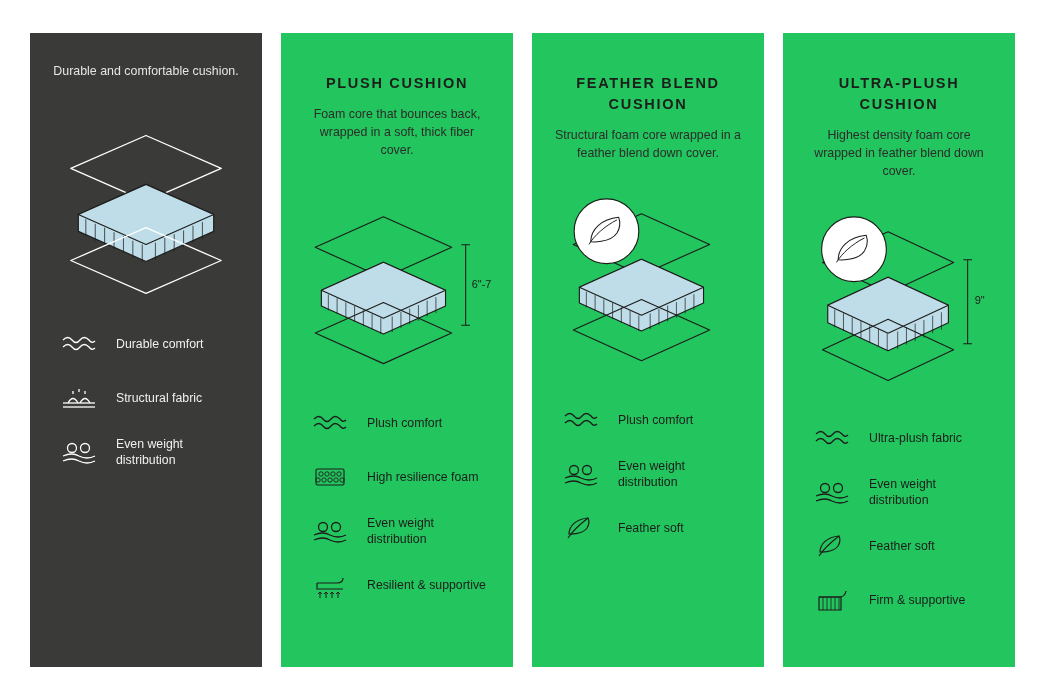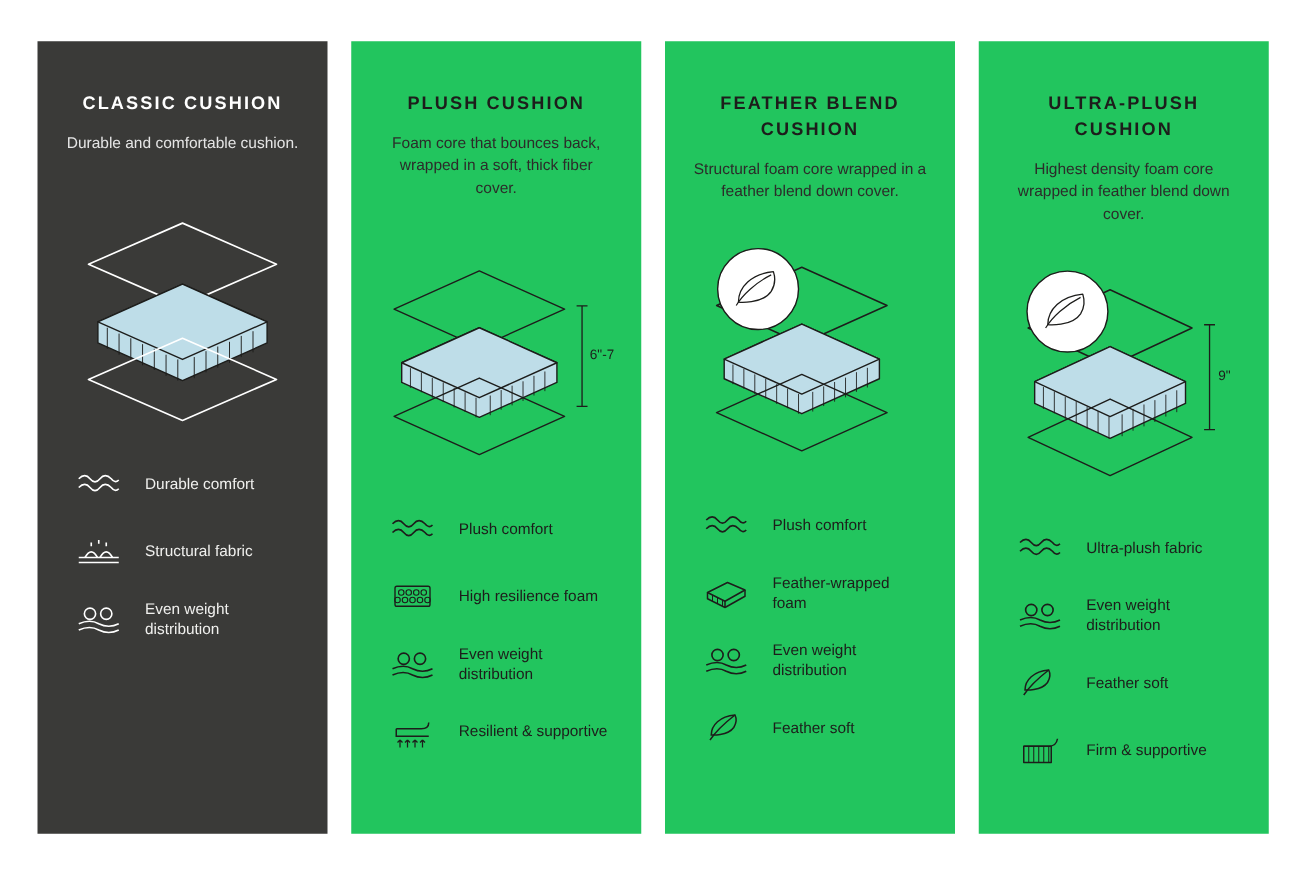--- a/index.html
+++ b/index.html
@@ -92,21 +92,20 @@
   .light .feature .flabel{ color:#1d1d1b; }
 
   svg{ display:block; }
 </style>
 </head>
 <body>
 
 <div class="board">
 
   <div class="card dark">
-    <div class="card-title">CLASSIC CUSHION</div>
     <div class="card-sub">Durable and comfortable cushion.</div>
 
     <div class="art">
       <svg width="200" height="190" viewBox="0 0 200 190">
         <g fill="none" stroke="#ffffff" stroke-width="1.4" stroke-linejoin="round">
 
           <polygon points="100,20 180,55 100,90 20,55"></polygon>
 
           <polygon points="100,72 172,104 172,122 100,154 28,122 28,104" fill="#bedde8" stroke="#1d1d1b" stroke-width="1.2"></polygon>
           <g stroke="#1d1d1b" stroke-width="0.8">
@@ -297,33 +296,20 @@
         <span class="ficon">
           <svg width="36" height="20" viewBox="0 0 36 20" fill="none" stroke="#1d1d1b" stroke-width="1.3">
             <path d="M2 6 q5 -5 9 0 q4 5 8 0 q4 -5 9 0 q3 4 6 1"></path>
             <path d="M2 13 q5 -5 9 0 q4 5 8 0 q4 -5 9 0 q3 4 6 1"></path>
           </svg>
         </span>
         <span class="flabel">Plush comfort</span>
       </div>
       <div class="feature">
         <span class="ficon">
-          <svg width="38" height="26" viewBox="0 0 38 26" fill="none" stroke="#1d1d1b" stroke-width="1.2" stroke-linejoin="round">
-            <polygon points="4,13 20,5 34,11 18,20"></polygon>
-            <path d="M4 13 v5 l14 7 v-5"></path>
-            <path d="M34 11 v5 l-16 9"></path>
-            <g stroke-width="0.8">
-              <path d="M8 15 l0 5 M12 17 l0 5 M16 19 l0 5"></path>
-            </g>
-          </svg>
-        </span>
-        <span class="flabel">Feather-wrapped foam</span>
-      </div>
-      <div class="feature">
-        <span class="ficon">
           <svg width="38" height="26" viewBox="0 0 38 26" fill="none" stroke="#1d1d1b" stroke-width="1.3">
             <circle cx="12" cy="9" r="4.5"></circle>
               <circle cx="25" cy="9" r="4.5"></circle>
             <path d="M3 17 q9 -4 16 0 q8 4 16 0"></path>
             <path d="M3 22 q9 -4 16 0 q8 4 16 0"></path>
           </svg>
         </span>
         <span class="flabel">Even weight distribution</span>
       </div>
       <div class="feature">

